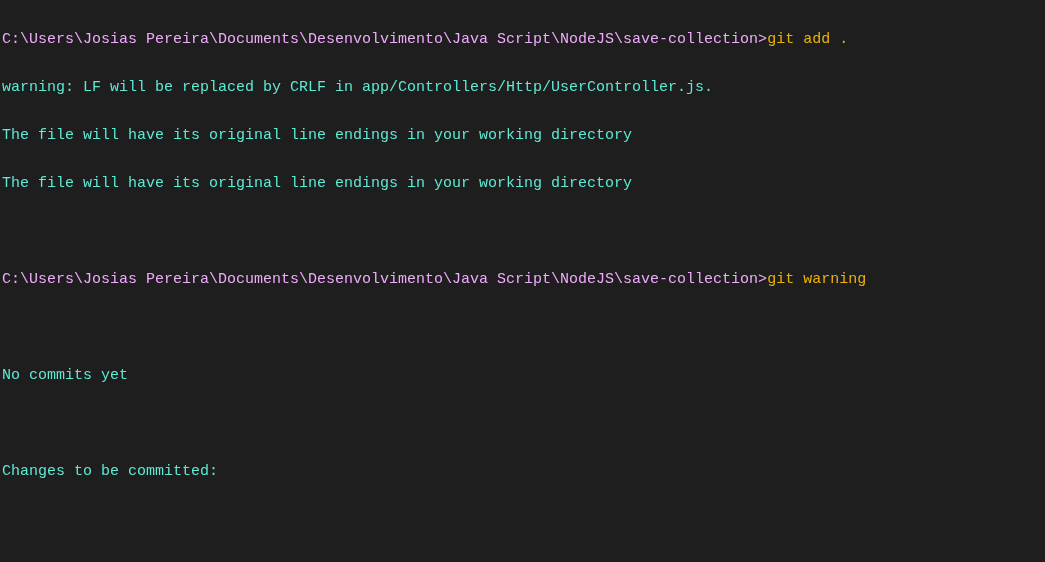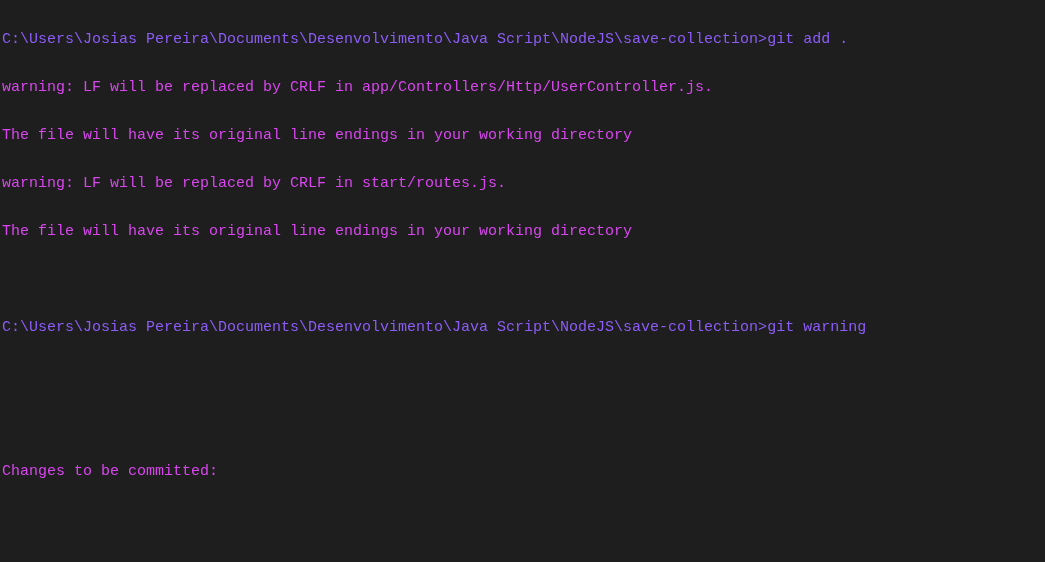--- a/index.html
+++ b/index.html
@@ -15,47 +15,47 @@
       line-height: 1.6;
       padding: 4px 2px;
       width: 1045px;
       height: 562px;
       overflow: hidden;
     }
     .terminal {
       white-space: pre;
     }
     .prompt {
-      color: #8b5cf6;
+      color: #f0abfc;
     }
     .command {
-      color: #8b5cf6;
+      color: #eab308;
     }
     .output {
-      color: #d946ef;
+      color: #5eead4;
     }
     .line {
       display: block;
     }
     .blank-line {
       height: 1.6em;
     }
   </style>
 </head>
 <body>
 
 <div class="terminal">
 <span class="line"><span class="prompt">C:\Users\Josias Pereira\Documents\Desenvolvimento\Java Script\NodeJS\save-collection&gt;</span><span class="command">git add .</span></span>
 <span class="line output">warning: LF will be replaced by CRLF in app/Controllers/Http/UserController.js.</span>
 <span class="line output">The file will have its original line endings in your working directory</span>
-<span class="line output">warning: LF will be replaced by CRLF in start/routes.js.</span>
 <span class="line output">The file will have its original line endings in your working directory</span>
 <span class="line blank-line"></span>
 <span class="line"><span class="prompt">C:\Users\Josias Pereira\Documents\Desenvolvimento\Java Script\NodeJS\save-collection&gt;</span><span class="command">git warning</span></span>
 <span class="line blank-line"></span>
+<span class="line output">No commits yet</span>
 <span class="line blank-line"></span>
 <span class="line output">Changes to be committed:</span>
 
 
 
 
 
 
 
 

